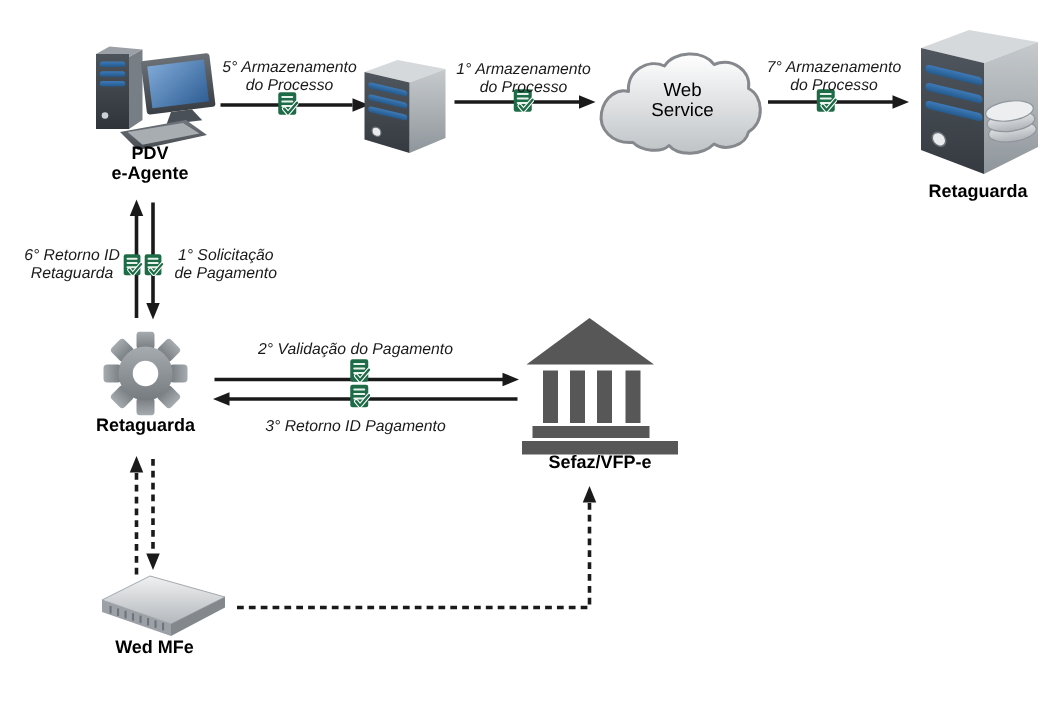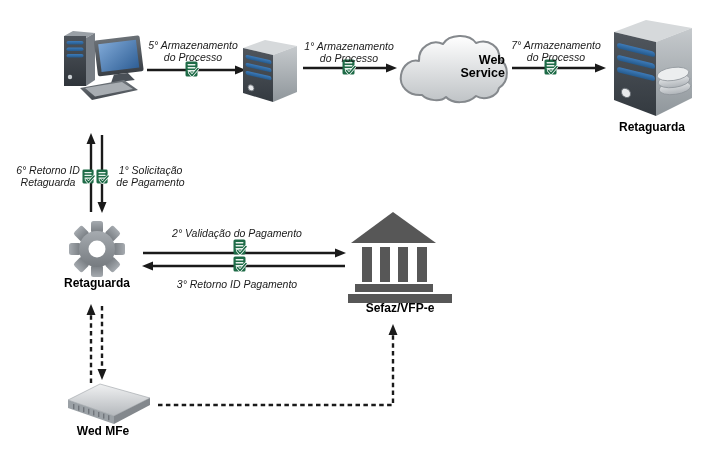--- a/index.html
+++ b/index.html
@@ -11,22 +11,22 @@
   svg.node{position:absolute;}
   .flow-label{
     position:absolute;font-size:10.5px;line-height:12px;color:#1a1a1a;
     text-align:center;white-space:nowrap;font-style:italic;
   }
   .node-label{
     position:absolute;font-size:12px;font-weight:bold;line-height:13px;color:#000;
     text-align:center;white-space:nowrap;
   }
   .cloud-label{
-    position:absolute;font-size:12.5px;font-weight:bold;line-height:13px;color:#000;
-    text-align:right;white-space:nowrap;
+    position:absolute;font-size:12.5px;font-weight:normal;line-height:13px;color:#000;
+    text-align:center;white-space:nowrap;
   }
 </style>
 </head>
 <body>
 
 <div id="canvas">
 
   <svg class="layer" width="707" height="467" viewBox="0 0 707 467">
     <defs>
       <linearGradient id="gTower" x1="0" y1="0" x2="0" y2="1">
@@ -277,20 +277,24 @@
     <div>6° Retorno ID</div>
     <div>Retaguarda</div>
   </div>
   <div class="flow-label" style="left:108px;top:164px;width:85px">
     <div>1° Solicitação</div>
     <div>de Pagamento</div>
   </div>
   <div class="flow-label" style="left:157px;top:227px;width:160px">2° Validação do Pagamento</div>
   <div class="flow-label" style="left:157px;top:278px;width:160px">3° Retorno ID Pagamento</div>
 
+  <div class="node-label" style="left:45px;top:96px;width:110px">
+    <div>PDV</div>
+    <div>e-Agente</div>
+  </div>
   <div class="cloud-label" style="left:405px;top:54px;width:100px">
     <div>Web</div>
     <div>Service</div>
   </div>
   <div class="node-label" style="left:592px;top:121px;width:120px">Retaguarda</div>
   <div class="node-label" style="left:37px;top:277px;width:120px">Retaguarda</div>
   <div class="node-label" style="left:340px;top:302px;width:120px">Sefaz/VFP-e</div>
   <div class="node-label" style="left:43px;top:425px;width:120px">Wed MFe</div>
 
 </div>

